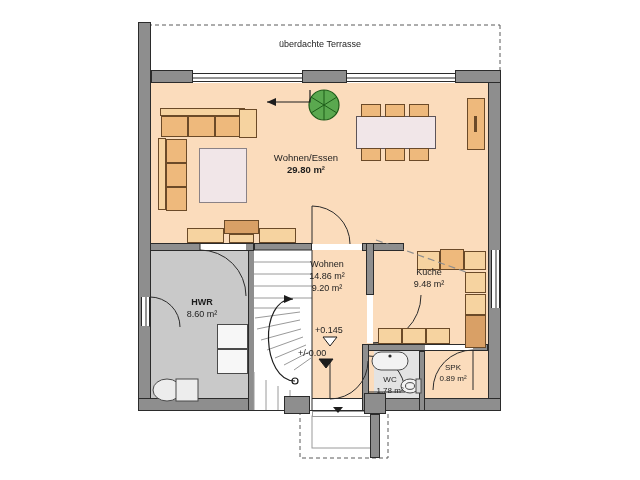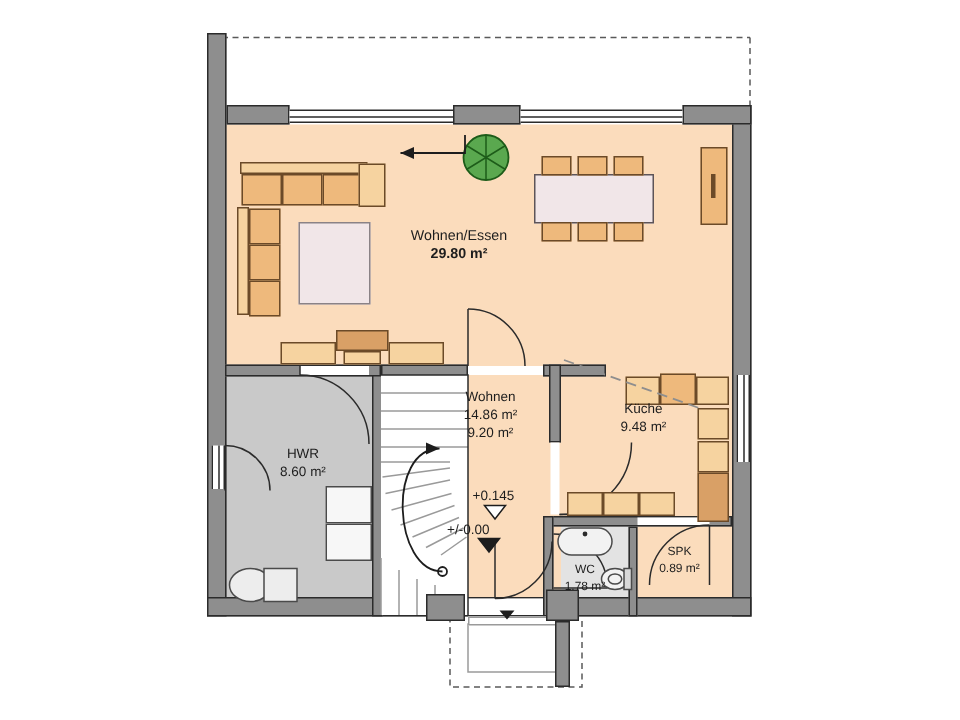--- a/index.html
+++ b/index.html
@@ -64,20 +64,21 @@
 </style>
 </head>
 <body>
 
 <div id="plan">
 
   <svg class="abs" style="left:0;top:0;width:640px;height:480px;">
     <path class="dash" d="M 500 25 L 500 72"></path>
     <path class="dash" d="M 148 25 L 500 25"></path>
   </svg>
+  <div class="lbl lbl-terrace" style="left:255px;top:39px;width:130px;">überdachte Terrasse</div>
 
   <div class="abs room-living" style="left:150px;top:83px;width:338px;height:167px;"></div>
   <div class="abs room-hall" style="left:254px;top:250px;width:120px;height:160px;"></div>
   <div class="abs room-kitchen" style="left:374px;top:236px;width:114px;height:114px;"></div>
   <div class="abs room-spk" style="left:424px;top:350px;width:64px;height:60px;"></div>
   <div class="abs room-gray" style="left:150px;top:250px;width:104px;height:160px;"></div>
   <div class="abs room-white" style="left:254px;top:250px;width:58px;height:160px;"></div>
   <div class="abs" style="left:368px;top:350px;width:56px;height:60px;background:#e3e3e3;"></div>
 
   <div class="abs room-hall" style="left:254px;top:250px;width:120px;height:58px;"></div>
@@ -265,21 +266,21 @@
   <div class="lbl big" style="left:251px;top:152px;width:110px;">Wohnen/Essen</div>
   <div class="lbl big" style="left:251px;top:164px;width:110px;font-weight:bold;">29.80 m²</div>
 
   <div class="lbl" style="left:292px;top:259px;width:70px;">Wohnen</div>
   <div class="lbl" style="left:288px;top:271px;width:78px;">14.86 m²</div>
   <div class="lbl" style="left:288px;top:283px;width:78px;">9.20 m²</div>
 
   <div class="lbl" style="left:398px;top:267px;width:62px;">Küche</div>
   <div class="lbl" style="left:394px;top:279px;width:70px;">9.48 m²</div>
 
-  <div class="lbl" style="left:168px;top:297px;width:68px;">HWR</div>
+  <div class="lbl" style="left:168px;top:297px;width:68px;font-weight:bold;">HWR</div>
   <div class="lbl" style="left:164px;top:309px;width:76px;">8.60 m²</div>
 
   <div class="lbl" style="left:372px;top:374px;width:36px;font-size:8px;">WC</div>
   <div class="lbl" style="left:368px;top:385px;width:44px;font-size:8px;">1.78 m²</div>
 
   <div class="lbl" style="left:430px;top:362px;width:46px;font-size:8px;">SPK</div>
   <div class="lbl" style="left:426px;top:373px;width:54px;font-size:8px;">0.89 m²</div>
 
 </div>
 

